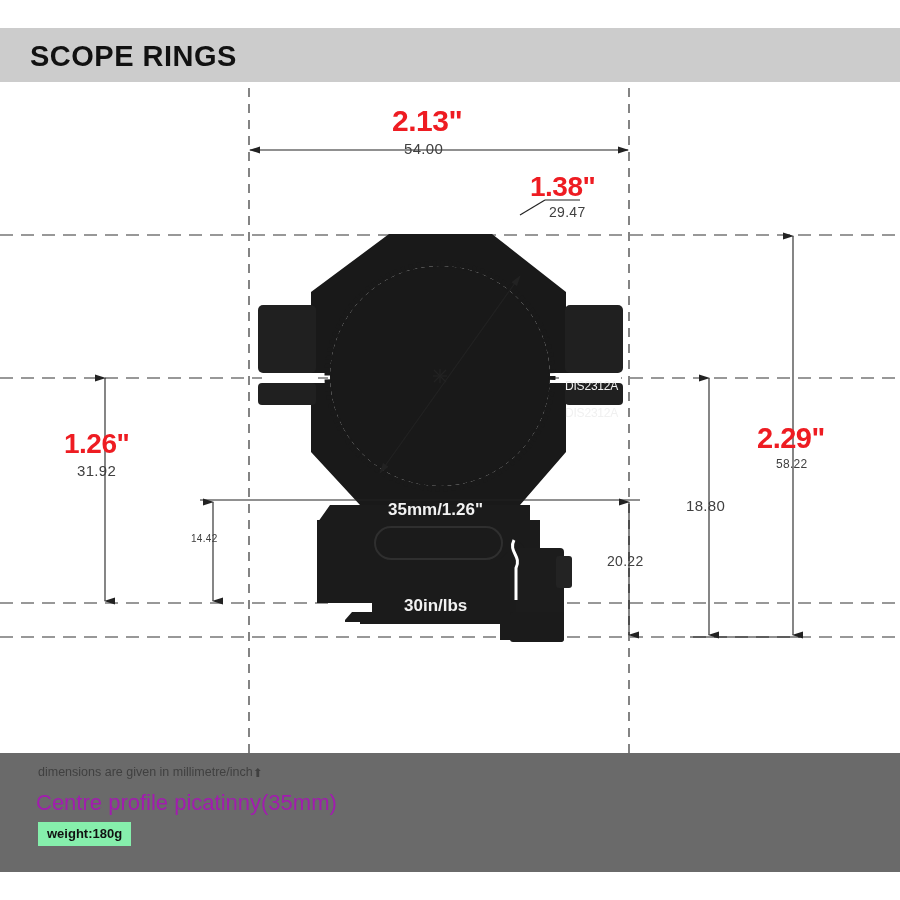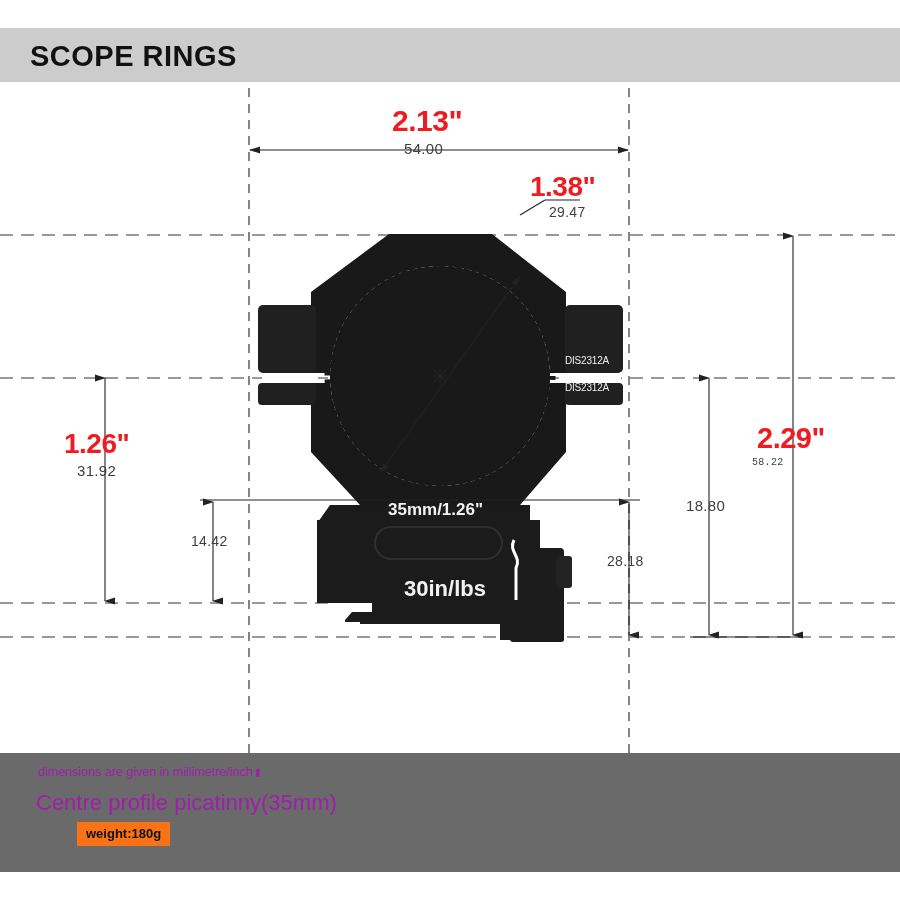--- a/index.html
+++ b/index.html
@@ -73,68 +73,68 @@
     color: #f2f2f2;
     font-weight: bold;
     font-family: "Liberation Sans", sans-serif;
     white-space: nowrap;
     text-align: center;
   }
   .part-tag {
     position: absolute;
     color: #f0f0f0;
     font-family: "Liberation Sans", sans-serif;
-    font-size: 10px;
+    font-size: 12px;
     white-space: nowrap;
     letter-spacing: -0.2px;
+    margin-top: 24px;
   }
 
   
   .footer-bar {
     position: absolute;
     left: 0;
     top: 753px;
     width: 900px;
     height: 119px;
     background: #6a6a6a;
   }
   .footer-note {
     position: absolute;
     left: 38px;
     top: 765px;
     font-size: 12.5px;
-    color: #a21caf;
+    color: #404040;
     font-family: "Liberation Sans", sans-serif;
     white-space: nowrap;
   }
   .footer-note .up-arrow {
     font-size: 12px;
     vertical-align: -1px;
   }
   .footer-name {
     position: absolute;
     left: 36px;
     top: 790px;
     font-size: 22px;
     color: #a21caf;
     font-family: "Liberation Sans", sans-serif;
     white-space: nowrap;
   }
   .footer-weight {
     position: absolute;
     left: 38px;
     top: 822px;
-    background: #f97316;
+    background: #86efac;
     color: #111111;
     font-size: 13px;
     font-weight: bold;
     padding: 4px 9px 5px 9px;
     font-family: "Liberation Sans", sans-serif;
     white-space: nowrap;
-    margin-left: 39px;
   }
 </style>
 </head>
 <body>
 
 <div id="stage">
 
   <div class="header-bar"></div>
   <div class="header-title">SCOPE RINGS</div>
 
@@ -304,31 +304,31 @@
 
   <div class="dim-red" style="left:392px; top:104px; font-size:30px;">2.13"</div>
   <div class="dim-black" style="left:404px; top:140px; font-size:15px;">54.00</div>
 
   <div class="dim-red" style="left:530px; top:171px; font-size:28px;">1.38"</div>
   <div class="dim-black" style="left:549px; top:204px; font-size:14px;">29.47</div>
 
   <div class="dim-red" style="left:64px; top:428px; font-size:28px;">1.26"</div>
   <div class="dim-black" style="left:77px; top:462px; font-size:15px;">31.92</div>
 
-  <div class="dim-black" style="left:191px; top:533px; font-size:14px;">14.42</div>
-
-  <div class="dim-black" style="left:607px; top:553px; font-size:14px;">28.18</div>
+  <div class="dim-black" style="left:191px; top:533px; font-size:10px;">14.42</div>
+
+  <div class="dim-black" style="left:607px; top:553px; font-size:14px;">20.22</div>
 
   <div class="dim-black" style="left:686px; top:497px; font-size:15px;">18.80</div>
 
   <div class="dim-red" style="left:757px; top:422px; font-size:29px;">2.29"</div>
-  <div class="dim-black" style="left:752px; top:457px; font-size:10px;font-family:Liberation Mono, monospace;">58.22</div>
+  <div class="dim-black" style="left:776px; top:457px; font-size:12px;">58.22</div>
 
   <div class="dim-white" style="left:388px; top:500px; font-size:17px;">35mm/1.26"</div>
-  <div class="dim-white" style="left:404px; top:576px; font-size:22px;">30in/lbs</div>
+  <div class="dim-white" style="left:404px; top:596px; font-size:17px;">30in/lbs</div>
 
   <div class="part-tag" style="left:565px; top:355px;">DIS2312A</div>
   <div class="part-tag" style="left:565px; top:382px;">DIS2312A</div>
 
   <div class="footer-bar"></div>
   <div class="footer-note"><span>dimensions are given in millimetre/inch</span><span class="up-arrow">⬆</span></div>
   <div class="footer-name">Centre profile picatinny(35mm)</div>
   <div class="footer-weight">weight:180g</div>
 
 </div>

